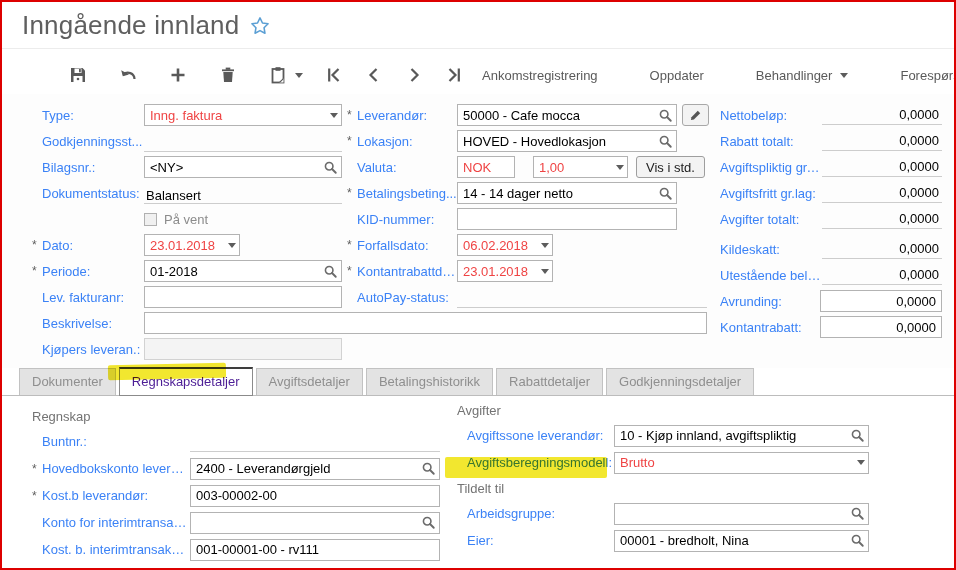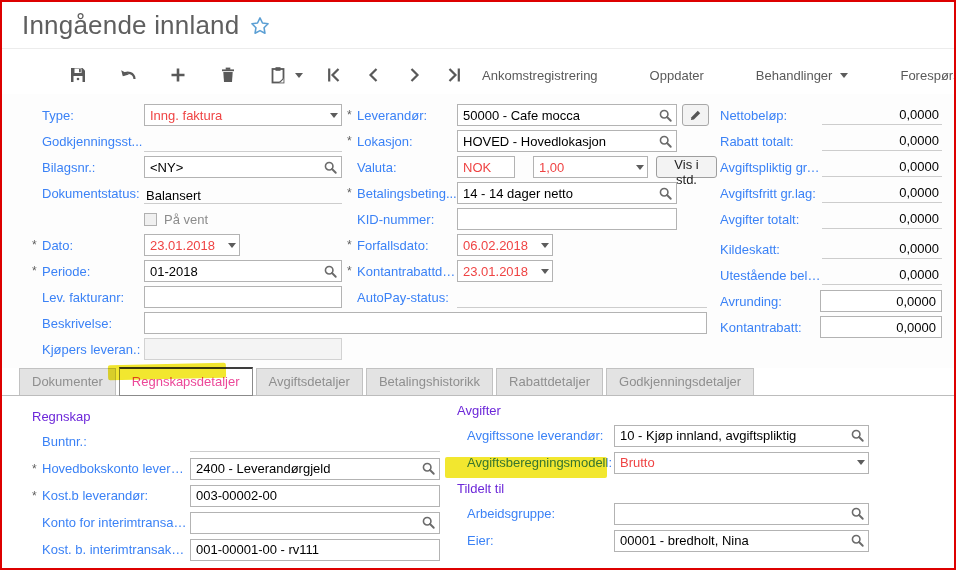--- a/index.html
+++ b/index.html
@@ -47,34 +47,34 @@
   .mag{width:15px;height:15px;flex:none;cursor:pointer;}
   .editbtn{margin-left:5px;width:27px;height:22px;border:1px solid #a8a8a8;border-radius:3px;background:#f3f3f3;display:flex;align-items:center;justify-content:center;cursor:pointer;flex:none;}
   .editbtn svg{width:13px;height:13px;}
   .cb{width:13px;height:13px;border:1px solid #b0b0b0;background:#f0f0f0;flex:none;margin-right:7px;}
   .cbl{color:#8c8c8c;}
   .dis{background:#f4f4f4;border-color:#d2d2d2;}
   .numro{width:120px;border-bottom:1px solid #cdcdcd;height:20px;text-align:right;padding:0 3px;color:#000;display:block;line-height:20px;}
   .numbox{width:122px;}
   .numbox input{text-align:right;}
   .cur{width:58px;margin-right:18px;}
-  .rate{width:115px;margin-right:8px;}
+  .rate{width:95px;margin-right:8px;}
   .stdbtn{height:22px;border:1px solid #9e9e9e;border-radius:3px;background:#f3f3f3;font:13px "Liberation Sans",sans-serif;color:#222;padding:0 9px;cursor:pointer;}
   .mt4{margin-top:4px;}
 
   
   .tabstrip{position:absolute;left:0;right:0;top:366px;height:28px;display:flex;align-items:flex-end;padding-left:17px;border-bottom:1px solid #bcbcbc;background:#fff;z-index:1;}
   .tab{height:27px;line-height:25px;padding:0 12px;background:#e3e3e3;border:1px solid #c2c2c2;border-bottom:none;margin-right:3px;color:#8f8f8f;cursor:pointer;white-space:nowrap;}
-  .tab.active{position:relative;z-index:2;background:#fff;border:1px solid #8b8b8b;border-top:2px solid #3c3c3c;height:29px;margin-bottom:-1px;color:#ec4899;line-height:26px;}
+  .tab.active{position:relative;z-index:2;background:#fff;border:1px solid #8b8b8b;border-top:2px solid #3c3c3c;height:29px;margin-bottom:-1px;color:#4c1d95;line-height:26px;}
 
   
   .detail{position:absolute;left:0;top:395px;right:0;bottom:0;background:#fff;}
   .dcol-l{position:absolute;left:30px;top:7px;width:420px;}
   .dcol-r{position:absolute;left:455px;top:1px;width:415px;}
-  .dsec{height:24px;display:flex;align-items:center;color:#6d28d9;cursor:pointer;}
+  .dsec{height:24px;display:flex;align-items:center;color:#737373;cursor:pointer;}
   .drow{display:flex;align-items:center;height:27px;}
   .dcol-l .fl{width:148px;}
   .dcol-r .fl{width:147px;padding-left:0;}
   .dcol-r .drow{padding-left:10px;}
   .dcol-r .dsec{padding-left:0;}
   .w-dl{width:250px;}
   .w-dr{width:255px;}
   .ro-dl{width:250px;}
 
   

